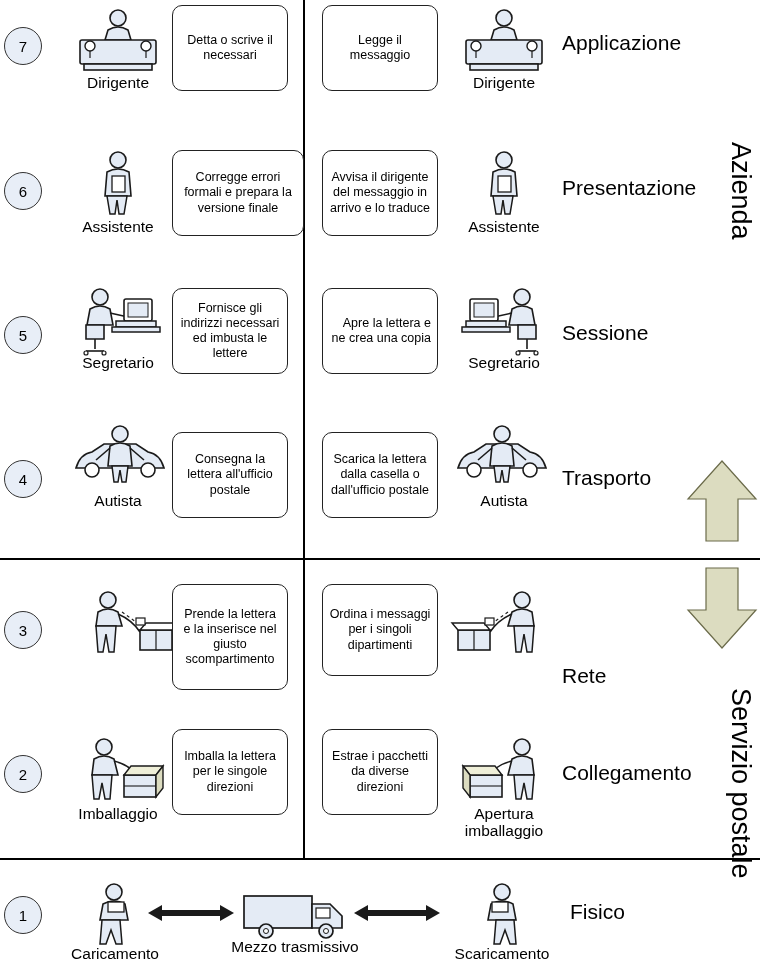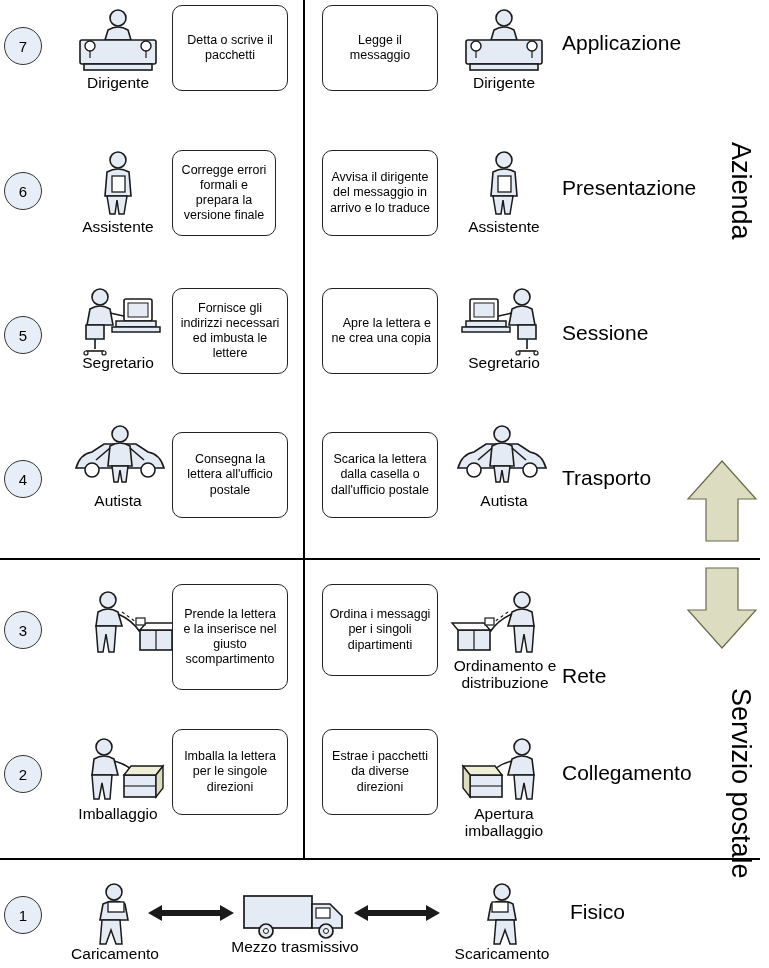--- a/index.html
+++ b/index.html
@@ -93,21 +93,21 @@
       <rect x="10" y="32" width="76" height="24" rx="2" fill="#e4ebf5" stroke="#1a1a1a" stroke-width="1.6"></rect>
       <rect x="14" y="56" width="68" height="6" fill="#e4ebf5" stroke="#1a1a1a" stroke-width="1.6"></rect>
       <circle cx="20" cy="38" r="5" fill="#fff" stroke="#1a1a1a" stroke-width="1.4"></circle>
       <circle cx="76" cy="38" r="5" fill="#fff" stroke="#1a1a1a" stroke-width="1.4"></circle>
       <line x1="20" y1="43" x2="20" y2="50" stroke="#1a1a1a" stroke-width="1.2"></line>
       <line x1="76" y1="43" x2="76" y2="50" stroke="#1a1a1a" stroke-width="1.2"></line>
     </svg>
   </div>
   <div class="caption" style="left:48px;top:74px;width:140px;">Dirigente</div>
   <div class="desc-box" style="left:172px;top:5px;width:116px;height:86px;">Detta o scrive
-il pacchetti</div>
+il necessari</div>
 
   <div class="desc-box" style="left:322px;top:5px;width:116px;height:86px;">Legge il
 messaggio</div>
   <div class="fig" style="left:456px;top:8px;">
     <svg width="96" height="66" viewBox="0 0 96 66">
       <circle cx="48" cy="10" r="8" fill="#e4ebf5" stroke="#1a1a1a" stroke-width="1.6"></circle>
       <path d="M38 22 q10 -6 20 0 l3 10 h-26 z" fill="#e4ebf5" stroke="#1a1a1a" stroke-width="1.6"></path>
       <rect x="10" y="32" width="76" height="24" rx="2" fill="#e4ebf5" stroke="#1a1a1a" stroke-width="1.6"></rect>
       <rect x="14" y="56" width="68" height="6" fill="#e4ebf5" stroke="#1a1a1a" stroke-width="1.6"></rect>
       <circle cx="20" cy="38" r="5" fill="#fff" stroke="#1a1a1a" stroke-width="1.4"></circle>
@@ -124,21 +124,21 @@
   </div>
   <div class="fig" style="left:98px;top:150px;">
     <svg width="40" height="66" viewBox="0 0 40 66">
       <circle cx="20" cy="10" r="8" fill="#e4ebf5" stroke="#1a1a1a" stroke-width="1.6"></circle>
       <path d="M9 22 q11 -6 22 0 l2 24 h-26 z" fill="#e4ebf5" stroke="#1a1a1a" stroke-width="1.6"></path>
       <rect x="14" y="26" width="13" height="16" fill="#fff" stroke="#1a1a1a" stroke-width="1.3"></rect>
       <path d="M9 46 l3 18 h5 l2 -14 l2 14 h5 l3 -18 z" fill="#e4ebf5" stroke="#1a1a1a" stroke-width="1.5"></path>
     </svg>
   </div>
   <div class="caption" style="left:48px;top:218px;width:140px;">Assistente</div>
-  <div class="desc-box" style="left:172px;top:150px;width:104px;height:86px;">Corregge errori
+  <div class="desc-box" style="left:172px;top:150px;width:132px;height:86px;">Corregge errori
 formali e prepara
 la versione finale</div>
 
   <div class="desc-box" style="left:322px;top:150px;width:116px;height:86px;">Avvisa il dirigente
 del messaggio
 in arrivo e
 lo traduce</div>
   <div class="fig" style="left:484px;top:150px;">
     <svg width="40" height="66" viewBox="0 0 40 66">
       <circle cx="20" cy="10" r="8" fill="#e4ebf5" stroke="#1a1a1a" stroke-width="1.6"></circle>
@@ -268,22 +268,20 @@
         <path d="M34 28 q14 6 22 18" stroke="#1a1a1a" stroke-width="1.6" fill="none"></path>
         <path d="M12 40 l2 26 h5 l3 -18 l3 18 h5 l2 -26 z" fill="#e4ebf5" stroke="#1a1a1a" stroke-width="1.5"></path>
         <rect x="56" y="44" width="32" height="20" fill="#e4ebf5" stroke="#1a1a1a" stroke-width="1.6"></rect>
         <path d="M56 44 l6 -7 h32 l-6 7 z" fill="#fff" stroke="#1a1a1a" stroke-width="1.4"></path>
         <line x1="72" y1="44" x2="72" y2="64" stroke="#1a1a1a" stroke-width="1.2"></line>
         <path d="M38 26 l14 10" stroke="#1a1a1a" stroke-width="1.1" stroke-dasharray="3 3" fill="none"></path>
         <rect x="52" y="32" width="9" height="7" fill="#fff" stroke="#1a1a1a" stroke-width="1.2"></rect>
       </g>
     </svg>
   </div>
-  <div class="caption" style="left:410px;top:657px;width:190px;">Ordinamento e
-distribuzione</div>
   <div class="layer-name" style="left:562px;top:616px;margin-top:48px;">Rete</div>
 
   <div class="num-circle" style="left:4px;top:755px;">
     <span>2</span>
   </div>
   <div class="fig" style="left:80px;top:735px;">
     <svg width="84" height="66" viewBox="0 0 84 66">
       <circle cx="24" cy="12" r="8" fill="#e4ebf5" stroke="#1a1a1a" stroke-width="1.6"></circle>
       <path d="M14 24 q10 -6 20 0 l4 16 h-26 z" fill="#e4ebf5" stroke="#1a1a1a" stroke-width="1.6"></path>
       <path d="M34 26 q16 4 22 14" stroke="#1a1a1a" stroke-width="1.6" fill="none"></path>

